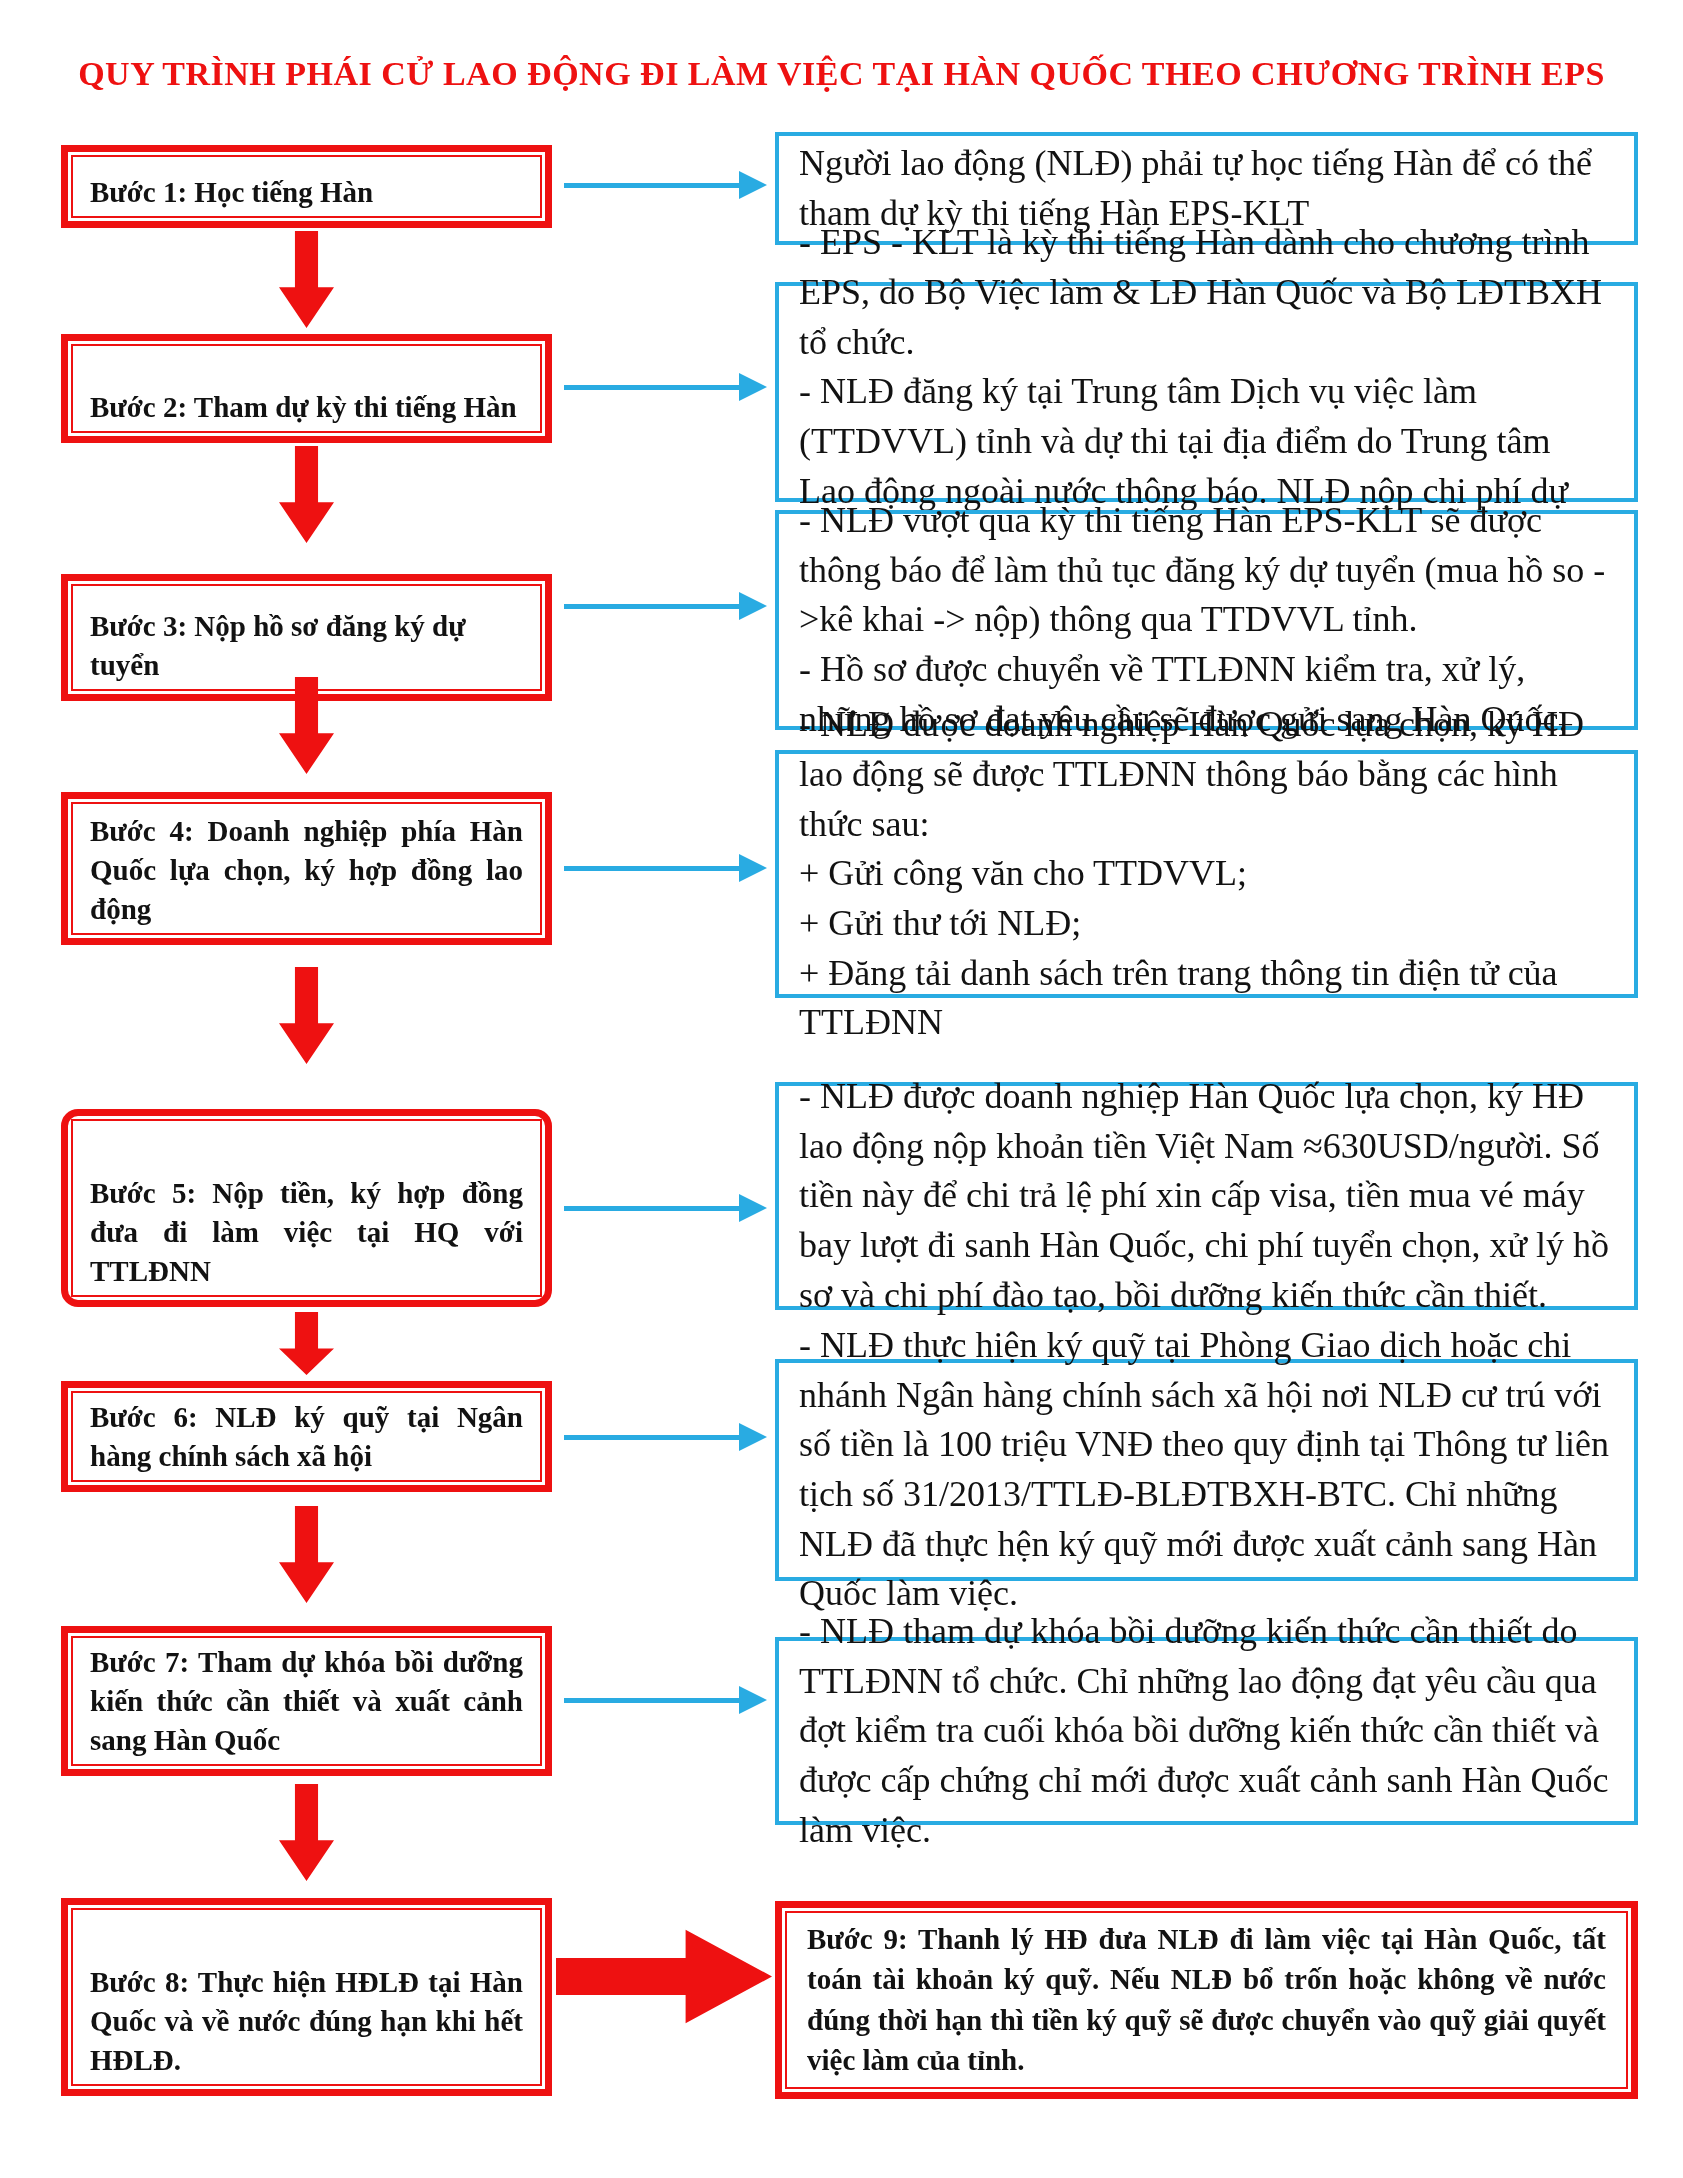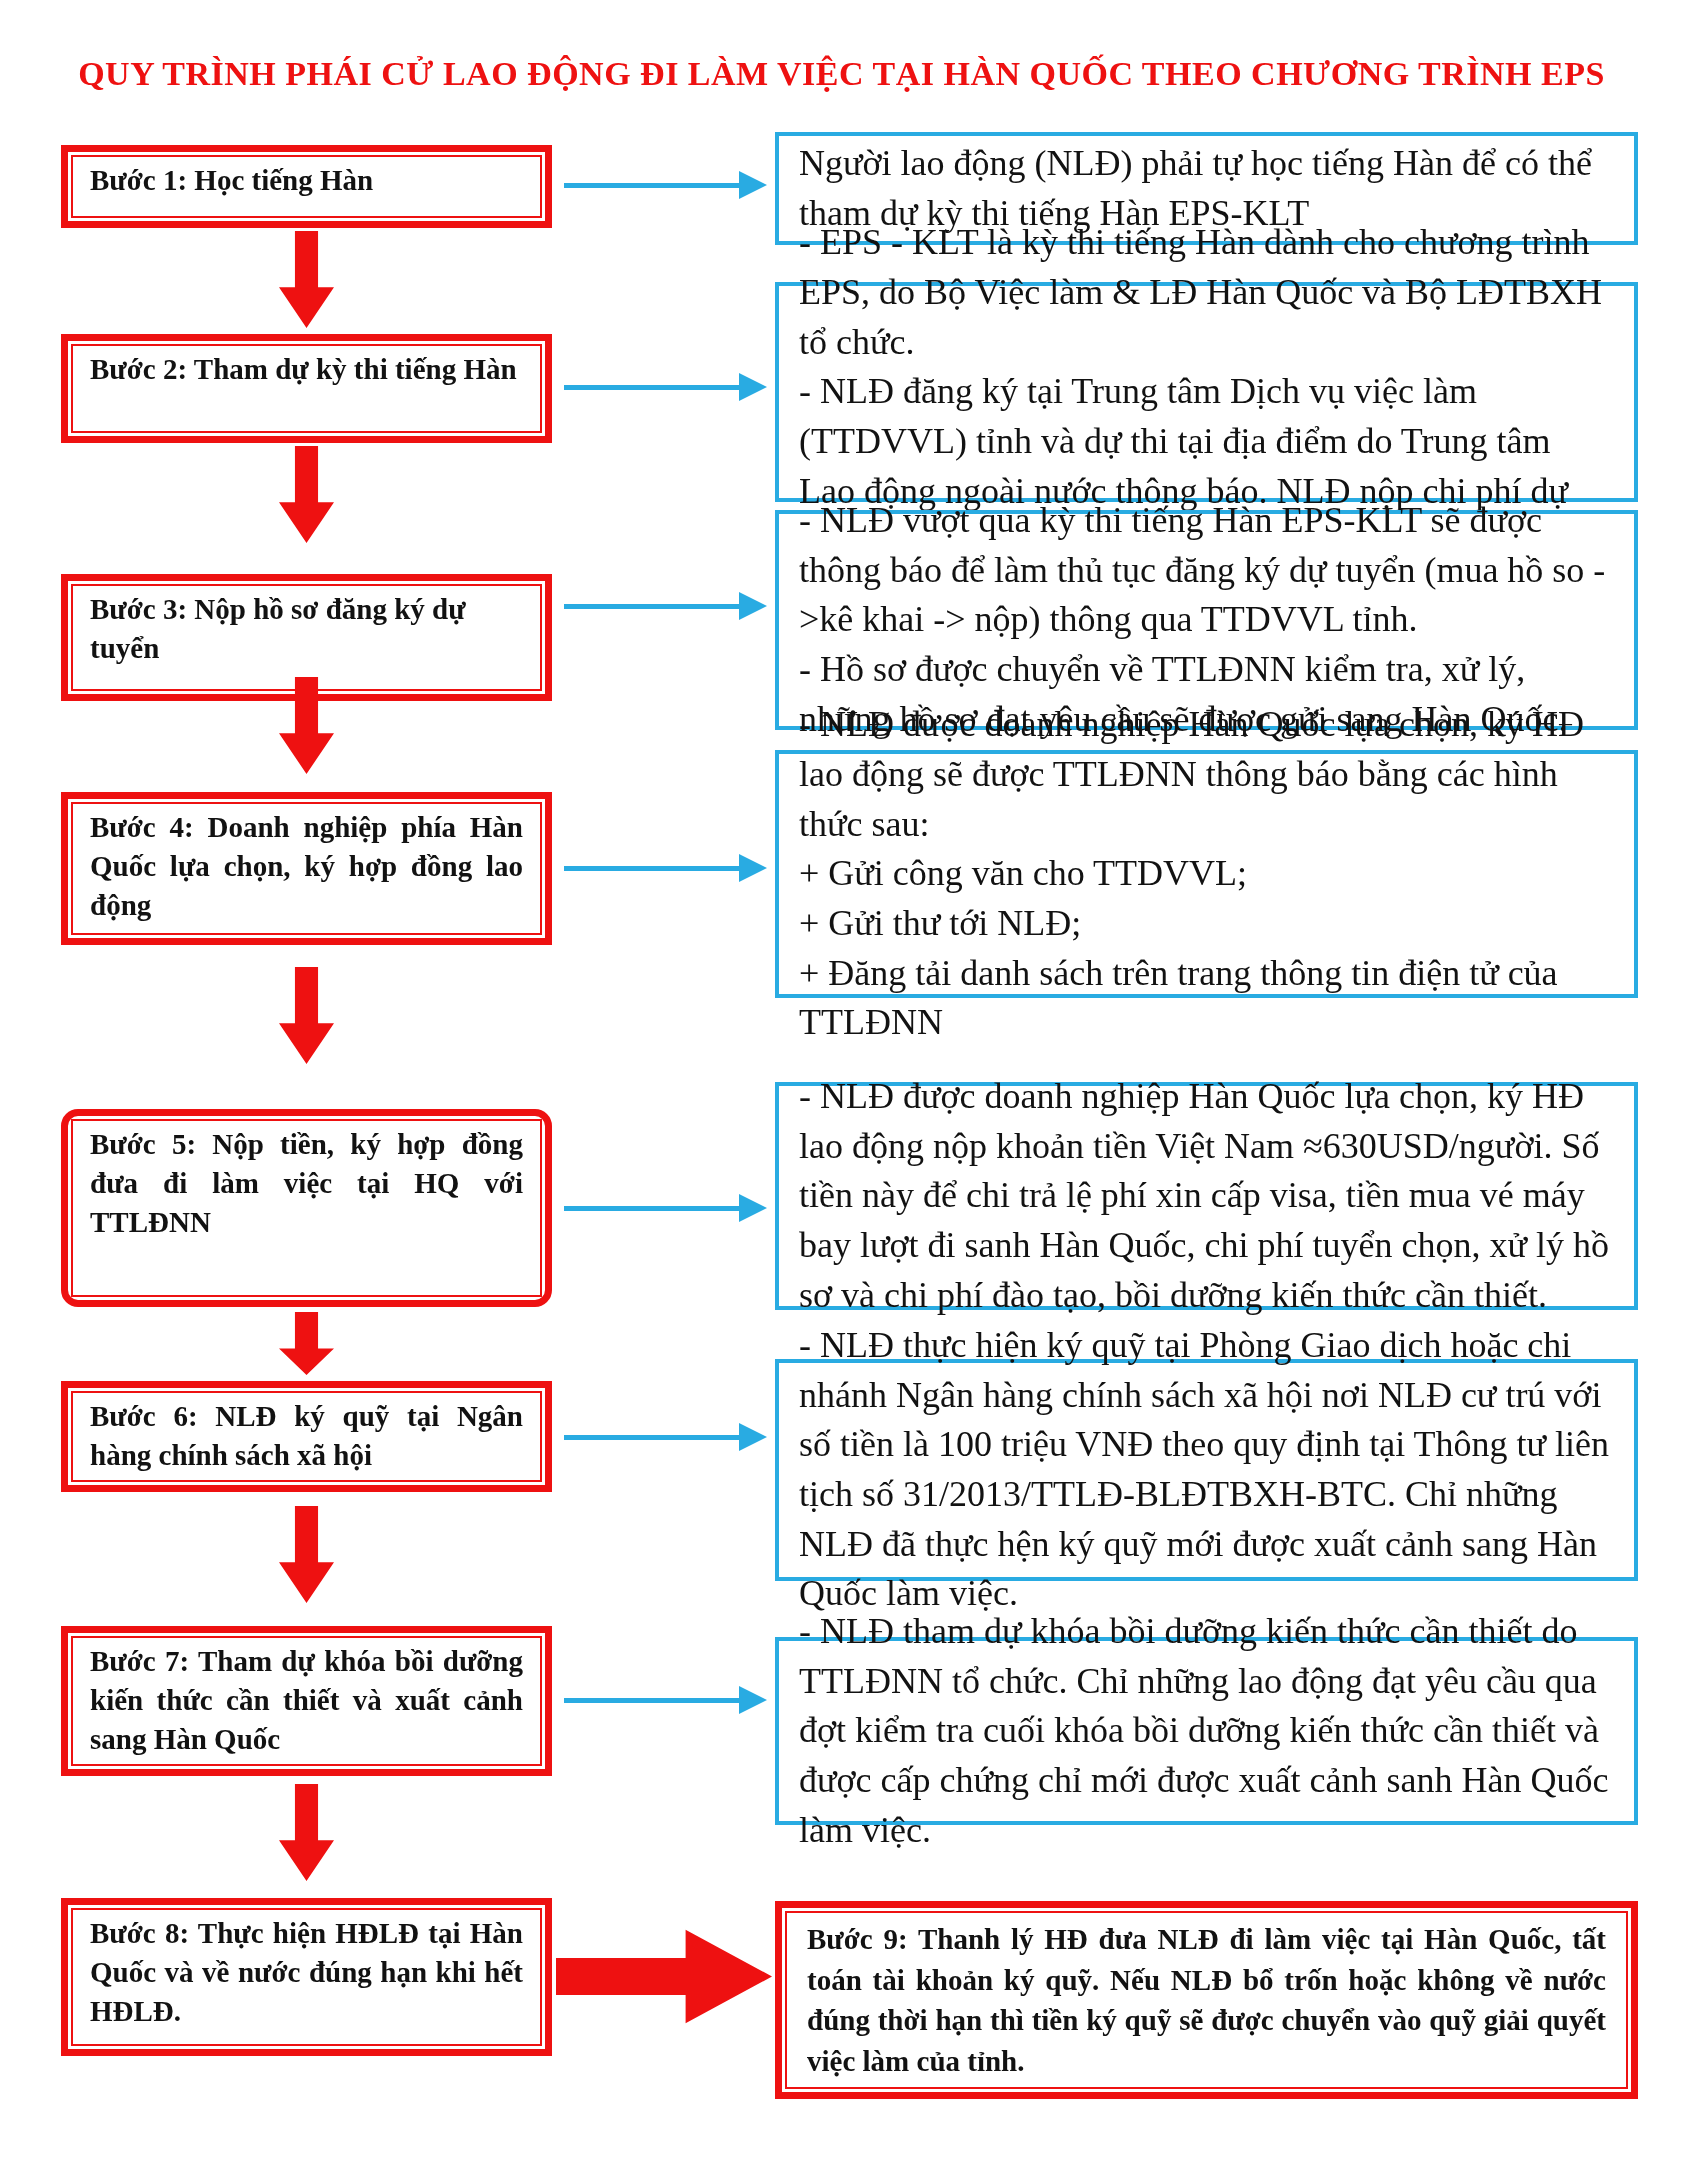--- a/index.html
+++ b/index.html
@@ -28,37 +28,37 @@
     position:absolute;
     background:#fff;
     border:7px solid var(--red);
     padding:3px;
     box-sizing:border-box;
   }
   .redbox .inner{
     border:2px solid var(--red);
     width:100%;height:100%;
     box-sizing:border-box;
-    display:flex;align-items:flex-start;
+    display:flex;align-items:flex-end;
     padding:4px 17px;
   }
   .step-label{
     font-size:29px;font-weight:bold;color:var(--ink);
     line-height:1.34;width:100%;
   }
   .justify .step-label{text-align:justify;}
   
   #s1{left:61px;top:145px;width:491px;height:83px;}
   #s2{left:61px;top:334px;width:491px;height:109px;}
   #s3{left:61px;top:550px;width:491px;height:127px;margin-top:24px;}
   #s4{left:61px;top:792px;width:491px;height:153px;}
   #s5{left:61px;top:1109px;width:491px;height:198px;border-radius:17px;}
   #s6{left:61px;top:1381px;width:491px;height:111px;}
   #s7{left:61px;top:1626px;width:491px;height:150px;}
-  #s8{left:61px;top:1898px;width:491px;height:158px;}
+  #s8{left:61px;top:1898px;width:491px;height:198px;}
   
   #final{left:775px;top:1901px;width:863px;height:198px;}
   #final .inner{padding:6px 20px;}
   #final .step-label{text-align:justify;line-height:1.4;}
   
   .descbox{
     position:absolute;
     background:#fff;
     border:4px solid var(--blue);
     box-sizing:border-box;

